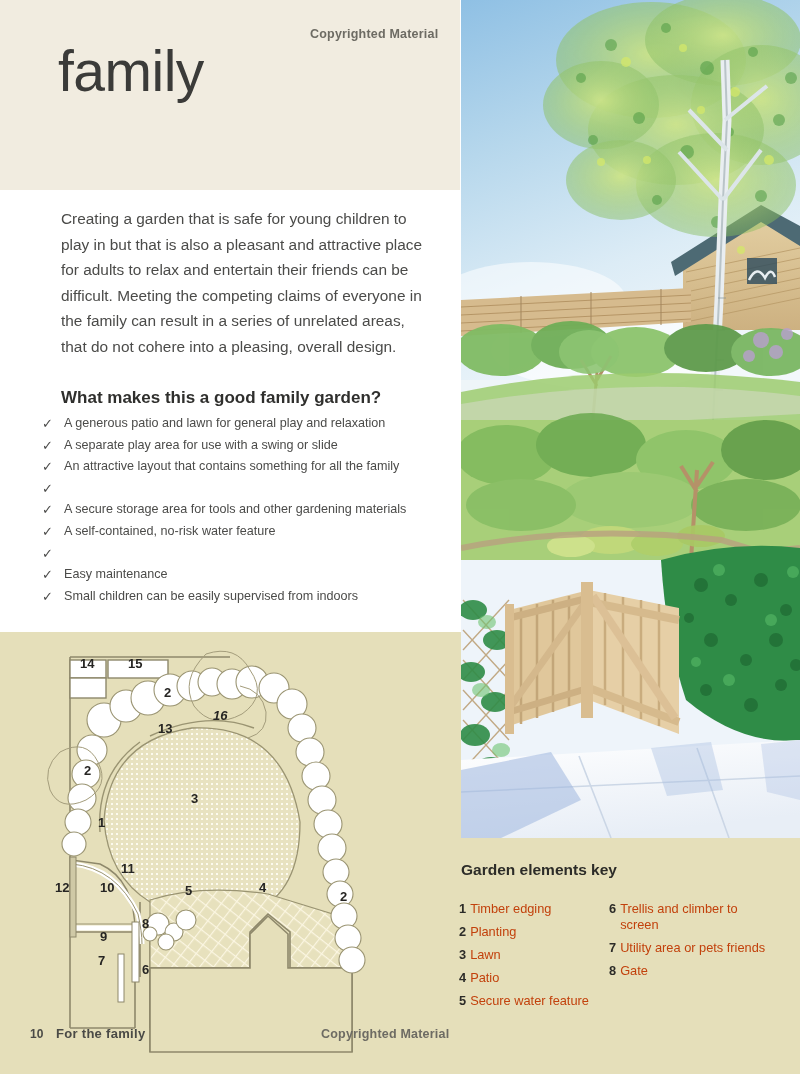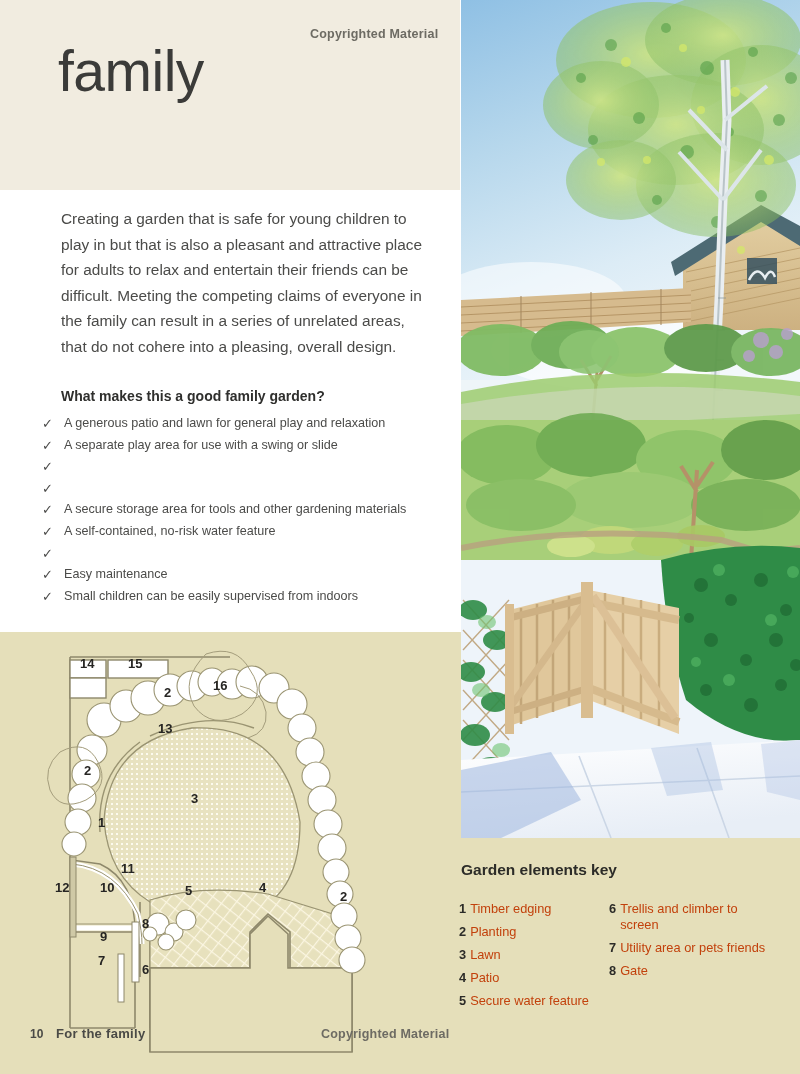--- a/index.html
+++ b/index.html
@@ -35,21 +35,21 @@
 
   
   .intro{
     position:absolute;left:61px;top:206px;width:372px;
     font-size:15.4px;line-height:25.5px;color:#4b4b49;
   }
 
   
   .check-heading{
     position:absolute;left:61px;top:388px;
-    font-size:14px;font-weight:bold;color:#2f2f2d;
+    font-size:17px;font-weight:bold;color:#2f2f2d;
   }
   .check-list{
     position:absolute;left:40px;top:415px;width:400px;
     margin:0;padding:0;list-style:none;
   }
   .check-list li{
     display:flex;align-items:flex-start;
     margin:0 0 4.6px 0;
   }
   .check-mark{
@@ -135,20 +135,21 @@
       <li>
         <span class="check-mark">✓</span>
         <span class="check-text">A generous patio and lawn for general play and relaxation</span>
       </li>
       <li>
         <span class="check-mark">✓</span>
         <span class="check-text">A separate play area for use with a swing or slide</span>
       </li>
       <li>
         <span class="check-mark">✓</span>
+        <span class="check-text">An attractive layout that contains something for all the family</span>
       </li>
       <li>
         <span class="check-mark">✓</span>
       </li>
       <li>
         <span class="check-mark">✓</span>
         <span class="check-text">A secure storage area for tools and other gardening materials</span>
       </li>
       <li>
         <span class="check-mark">✓</span>
@@ -502,21 +503,21 @@
 
       <path d="M100 200 Q96 142 140 110" stroke="#9a9472" stroke-width="1.4" fill="none"></path>
       <path d="M150 104 Q206 78 254 96" stroke="#9a9472" stroke-width="1.4" fill="none"></path>
     </svg>
   </div>
 
   <div id="plan-labels">
       <div class="plan-label" style="left: 80px; top: 657px;">14</div>
       <div class="plan-label" style="left: 128px; top: 657px;">15</div>
       <div class="plan-label" style="left: 164px; top: 686px;">2</div>
-      <div class="plan-label" style="left: 213px; top: 679px;">16</div>
+      <div class="plan-label" style="left: 213px; top: 709px; font-style: italic;">16</div>
       <div class="plan-label" style="left: 158px; top: 722px;">13</div>
       <div class="plan-label" style="left: 84px; top: 764px;">2</div>
       <div class="plan-label" style="left: 191px; top: 792px;">3</div>
       <div class="plan-label" style="left: 98px; top: 816px;">1</div>
       <div class="plan-label" style="left: 121px; top: 862px;">11</div>
       <div class="plan-label" style="left: 55px; top: 881px;">12</div>
       <div class="plan-label" style="left: 100px; top: 881px;">10</div>
       <div class="plan-label" style="left: 185px; top: 884px;">5</div>
       <div class="plan-label" style="left: 259px; top: 881px;">4</div>
       <div class="plan-label" style="left: 340px; top: 890px;">2</div>

